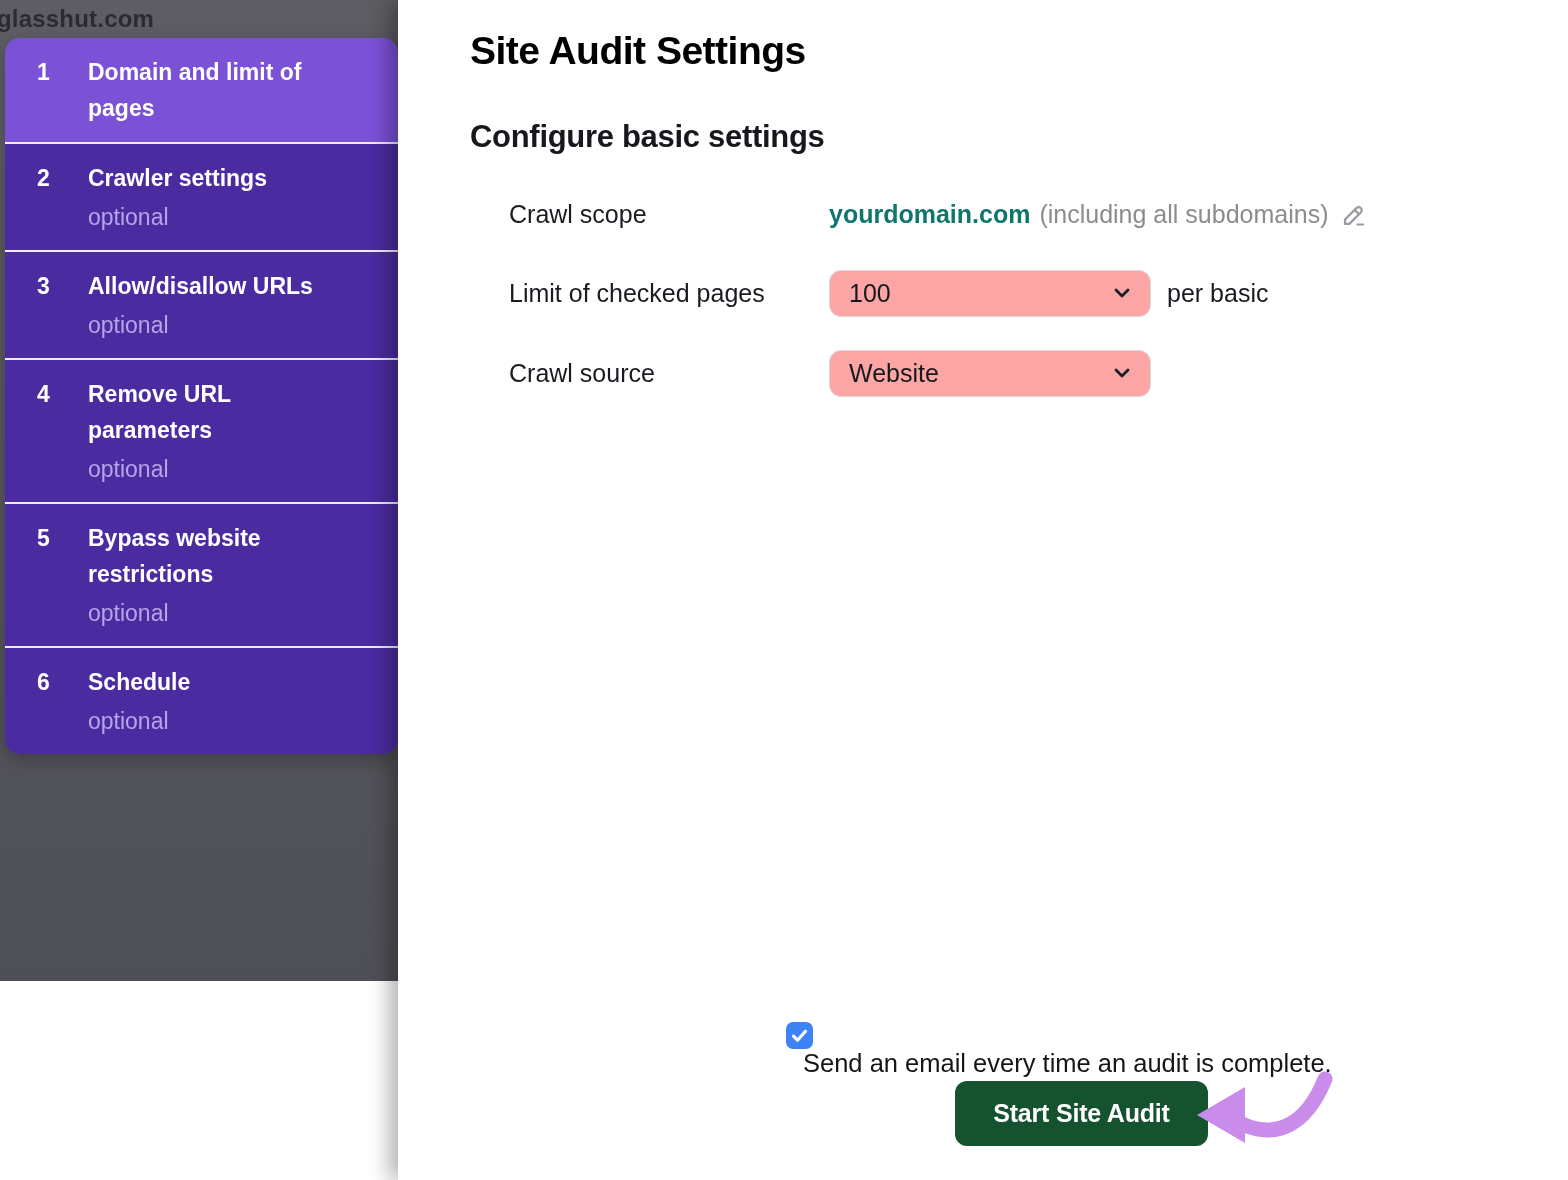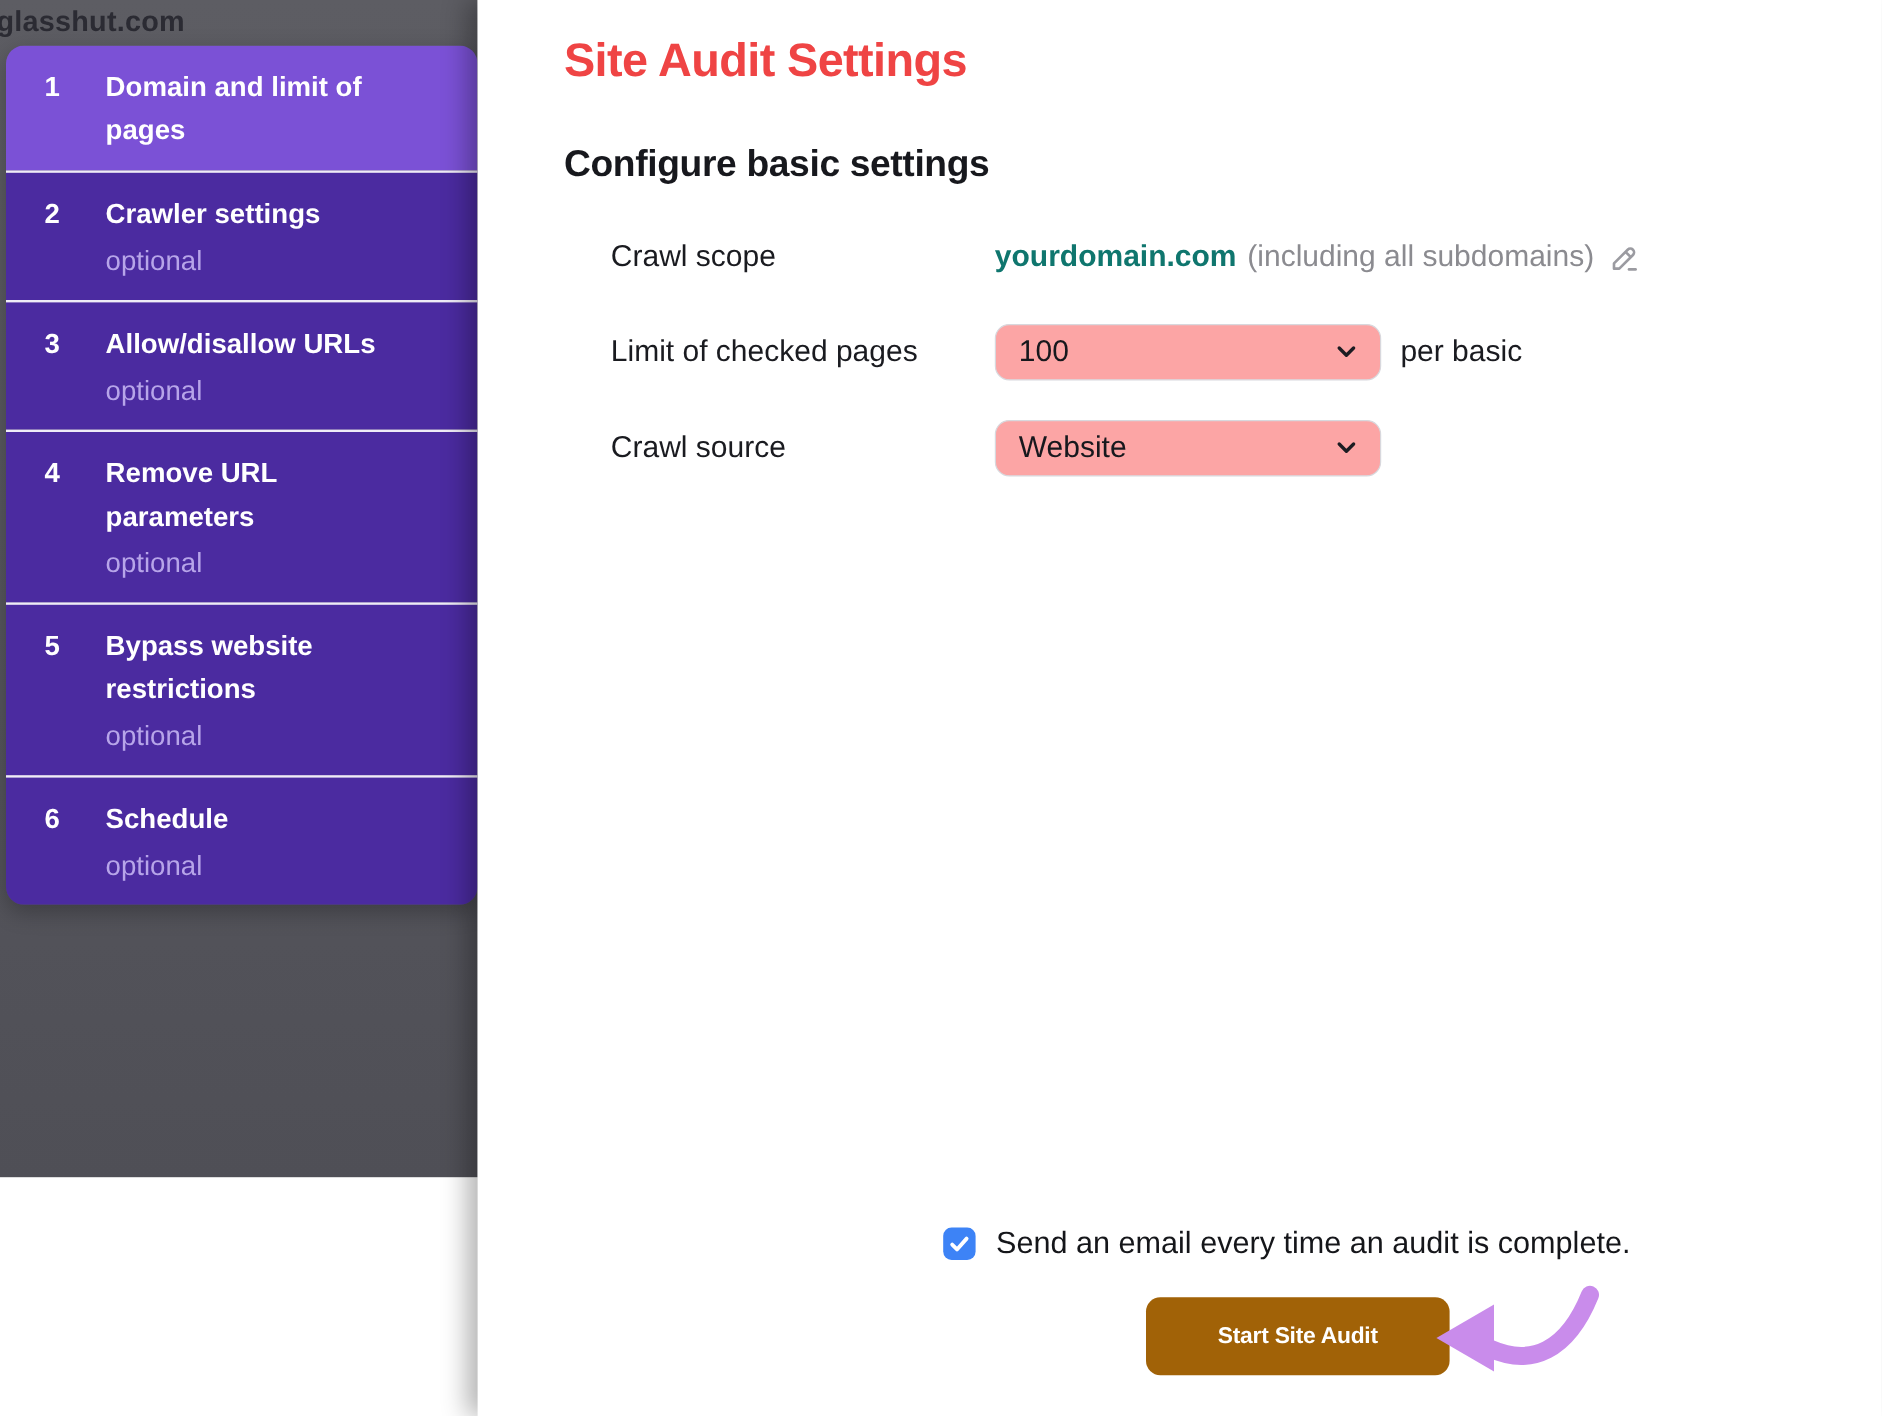--- a/index.html
+++ b/index.html
@@ -46,21 +46,21 @@
   }
   
   .main-pane{
     position:absolute;left:398px;top:0;width:1170px;height:1180px;
     background:#ffffff;
     box-shadow:-9px 0 20px rgba(0,0,0,.30);
   }
   .content{padding:0 0 0 72px;}
   h1.page-title{
     margin:28px 0 0;font-size:39px;line-height:46px;font-weight:700;
-    color:#ef4444;letter-spacing:-.5px;
+    color:#000000;letter-spacing:-.5px;
   }
   h2.section-heading{
     margin:44px 0 0;font-size:31px;line-height:38px;font-weight:700;
     color:#17181d;letter-spacing:-.3px;
   }
   .row{display:flex;align-items:center;min-height:48px;}
   .row-scope{margin-top:34px;}
   .row-limit{margin-top:31px;}
   .row-source{margin-top:32px;}
   .row-label{width:320px;flex:none;font-size:25px;color:#1a1b20;margin-left:39px;}
@@ -72,31 +72,31 @@
     box-sizing:border-box;width:322px;height:47px;
     border:1.5px solid #d8d8dd;border-radius:12px;background:#fca5a5;
     display:flex;align-items:center;justify-content:space-between;
     padding:0 17px 0 19px;font-size:25px;color:#17181d;cursor:pointer;
   }
   .chevron{width:22px;height:22px;flex:none;}
   .suffix{margin-left:16px;font-size:25px;color:#1a1b20;}
   
   .email-row{
     position:absolute;left:388px;top:1022px;
-    display:flex;align-items:center;cursor:pointer;
+    display:flex;cursor:pointer;flex-direction:column;
   }
   .checkbox{
     width:27px;height:27px;border-radius:7px;background:#3d83f6;
     display:flex;align-items:center;justify-content:center;flex:none;
   }
   .email-label{margin-left:17px;font-size:25.5px;color:#15161a;}
   .start-btn{
     position:absolute;left:557px;top:1081px;width:253px;height:65px;
-    background:#a16207;border:none;border-radius:12px;
-    color:#ffffff;font-family:inherit;font-size:19px;font-weight:700;
+    background:#14532d;border:none;border-radius:12px;
+    color:#ffffff;font-family:inherit;font-size:25px;font-weight:700;
     letter-spacing:-.2px;cursor:pointer;
   }
   .arrow-annotation{
     position:absolute;left:794px;top:1068px;width:150px;height:80px;
     z-index:5;pointer-events:none;
   }
 </style>
 </head>
 <body>
 

